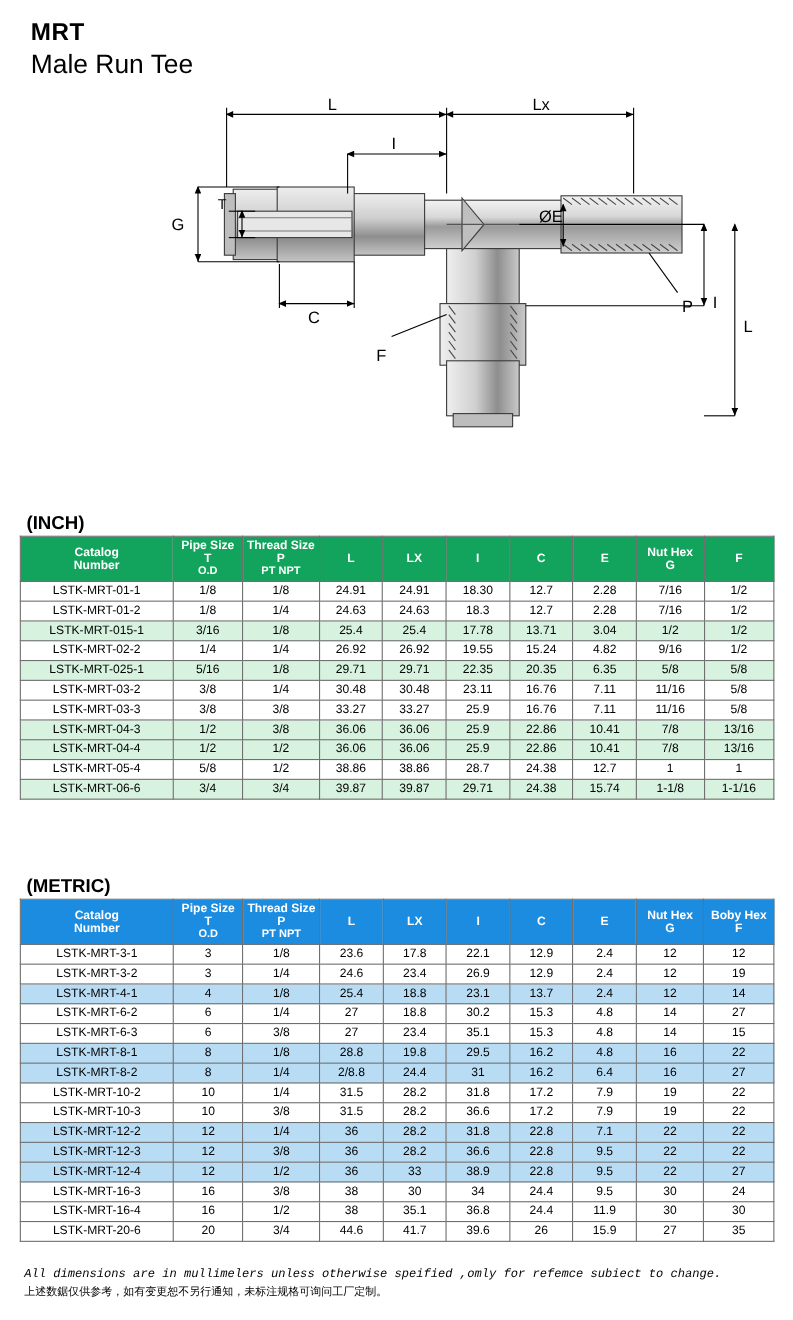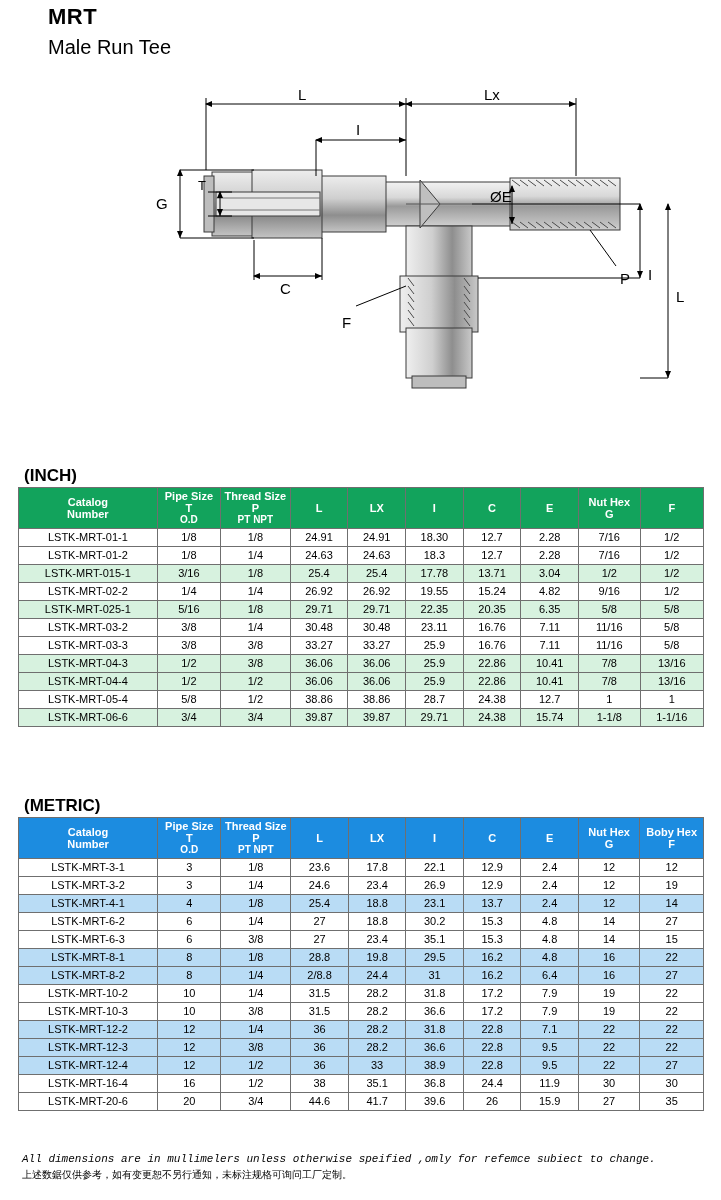--- a/index.html
+++ b/index.html
@@ -6,23 +6,23 @@
   body{
     width:721px;height:1200px;background:#ffffff;
     font-family:"Liberation Sans", sans-serif;
     color:#000;
     position:relative;
     overflow:hidden;
   }
   .page{position:relative;width:721px;height:1200px;}
 
   
-  .title-block{position:absolute;left:28px;top:4px;margin-left:20px;}
+  .title-block{position:absolute;left:28px;top:16px;}
   .title-main{font-size:22px;font-weight:bold;letter-spacing:.5px;line-height:26px;}
-  .title-sub{font-size:20px;font-weight:normal;line-height:26px;margin-top:4px;}
+  .title-sub{font-size:24px;font-weight:normal;line-height:26px;margin-top:4px;}
 
   
   .drawing{position:absolute;left:120px;top:80px;width:580px;height:370px;}
   .drawing svg{display:block;}
 
   
   .sect-label{position:absolute;font-size:17px;font-weight:bold;}
   #inch-label{left:24px;top:466px;}
   #metric-label{left:24px;top:796px;}
 
@@ -523,20 +523,32 @@
           <td>1/2</td>
           <td>36</td>
           <td>33</td>
           <td>38.9</td>
           <td>22.8</td>
           <td>9.5</td>
           <td>22</td>
           <td>27</td>
         </tr>
         <tr>
+          <td>LSTK-MRT-16-3</td>
+          <td>16</td>
+          <td>3/8</td>
+          <td>38</td>
+          <td>30</td>
+          <td>34</td>
+          <td>24.4</td>
+          <td>9.5</td>
+          <td>30</td>
+          <td>24</td>
+        </tr>
+        <tr>
           <td>LSTK-MRT-16-4</td>
           <td>16</td>
           <td>1/2</td>
           <td>38</td>
           <td>35.1</td>
           <td>36.8</td>
           <td>24.4</td>
           <td>11.9</td>
           <td>30</td>
           <td>30</td>

